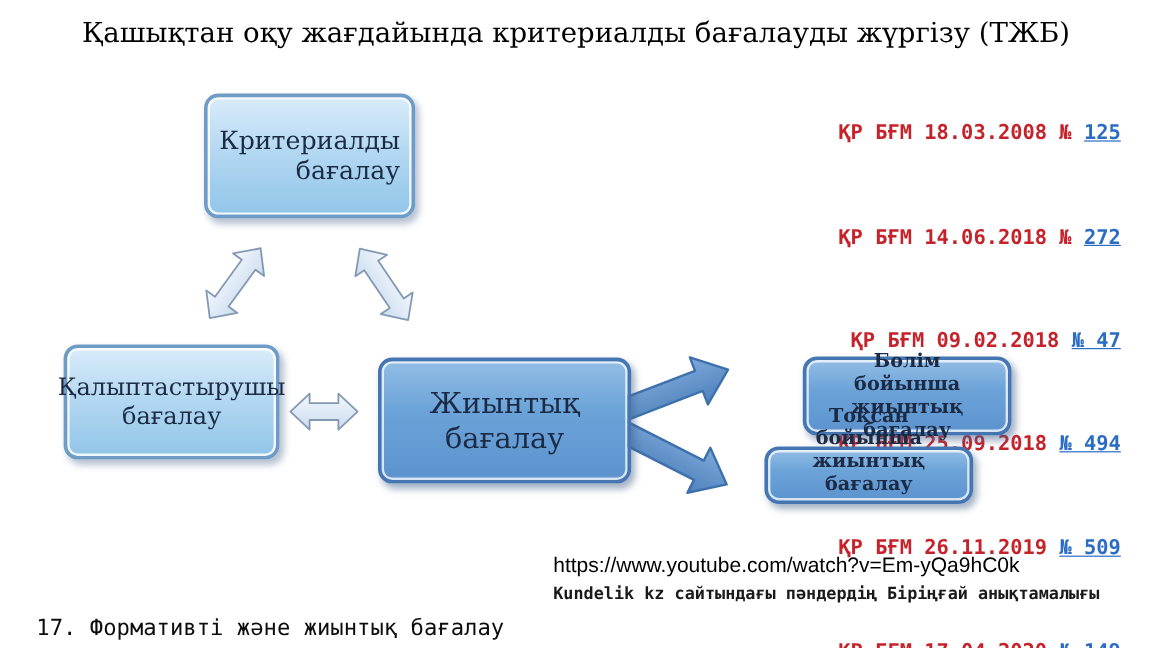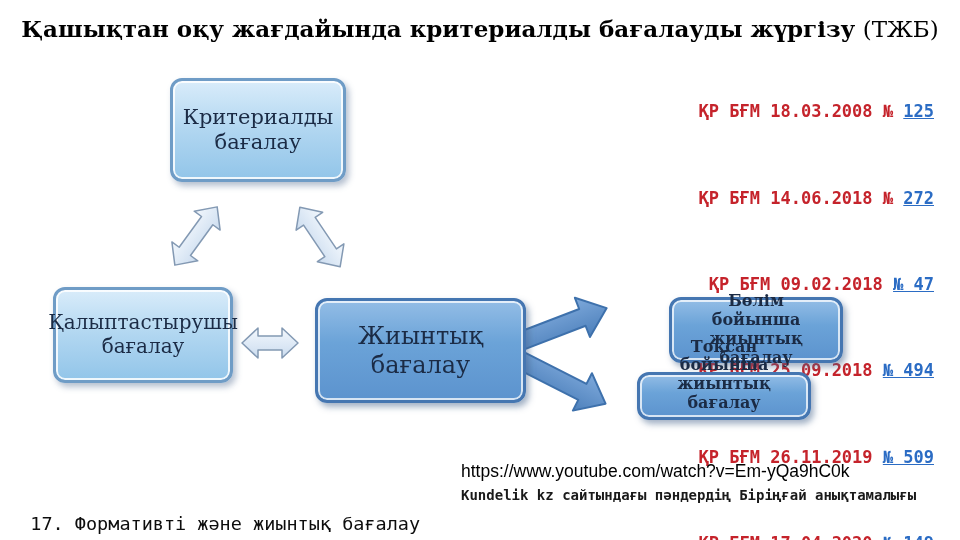--- a/index.html
+++ b/index.html
@@ -2,40 +2,40 @@
 <html style="--red: #c5232b; --link_blue: #2b6cc4; --muted_link: #7d9fd6; --box_text: #1b2b45;"><head>
 <meta charset="utf-8">
 <style>
   html,body{margin:0;padding:0;}
   body{width:960px;height:540px;overflow:hidden;background:#fff;}
   .slide{position:relative;width:960px;height:540px;background:#ffffff;font-family:"DejaVu Serif",serif;}
 
   
   .title{position:absolute;top:15px;left:0;width:960px;text-align:center;
          font-size:23px;color:#000;white-space:nowrap;}
-  .title .t-bold{font-weight:bold;}
+  .title .t-bold{font-weight:normal;}
   .title .t-normal{font-weight:normal;}
 
   
   .orders{position:absolute;top:58px;right:26px;text-align:right;
           font-family:"DejaVu Sans Mono","Liberation Mono",monospace;
           font-size:17px;line-height:21.6px;font-weight:bold;white-space:pre;}
   .order-text{color:var(--red);padding-left:20px;}
   .order-link{color:var(--link_blue);text-decoration:underline;cursor:pointer;}
 
   
   .box{position:absolute;border-radius:12px;display:flex;align-items:center;justify-content:center;
        text-align:center;color:var(--box_text);padding:4px 10px;box-sizing:border-box;line-height:1.18;}
   .box.light{background:linear-gradient(180deg,#d9ecfa 0%,#b2d7f1 48%,#92c5e9 100%);
        border:3px solid #6f9cc6;
        box-shadow:inset 0 0 0 2px rgba(255,255,255,.85), 3px 4px 6px rgba(90,115,150,.45);}
   .box.dark{background:linear-gradient(180deg,#93bde6 0%,#6ba3d8 42%,#5c93ce 100%);
        border:3px solid #4576b1;
        box-shadow:inset 0 0 0 2px rgba(255,255,255,.75), 3px 4px 6px rgba(70,100,140,.5);}
-  #box-criterial{left:170px;top:78px;width:176px;height:104px;font-size:21px;}
+  #box-criterial{left:170px;top:78px;width:176px;height:104px;font-size:21px;text-align:right;}
   #box-formative{left:53px;top:287px;width:180px;height:96px;font-size:20px;}
   #box-summative{left:303px;top:298px;width:211px;height:105px;font-size:24px;margin-left:12px;}
   #box-section{left:637px;top:297px;width:174px;height:66px;font-size:16px;font-weight:600;margin-left:32px;}
   #box-term{left:637px;top:372px;width:174px;height:48px;font-size:16px;font-weight:600;align-items:flex-end;}
 
   
   .arrow-layer{position:absolute;left:0;top:0;width:960px;height:540px;pointer-events:none;}
 
   
   .note{position:absolute;left:8px;top:470px;

